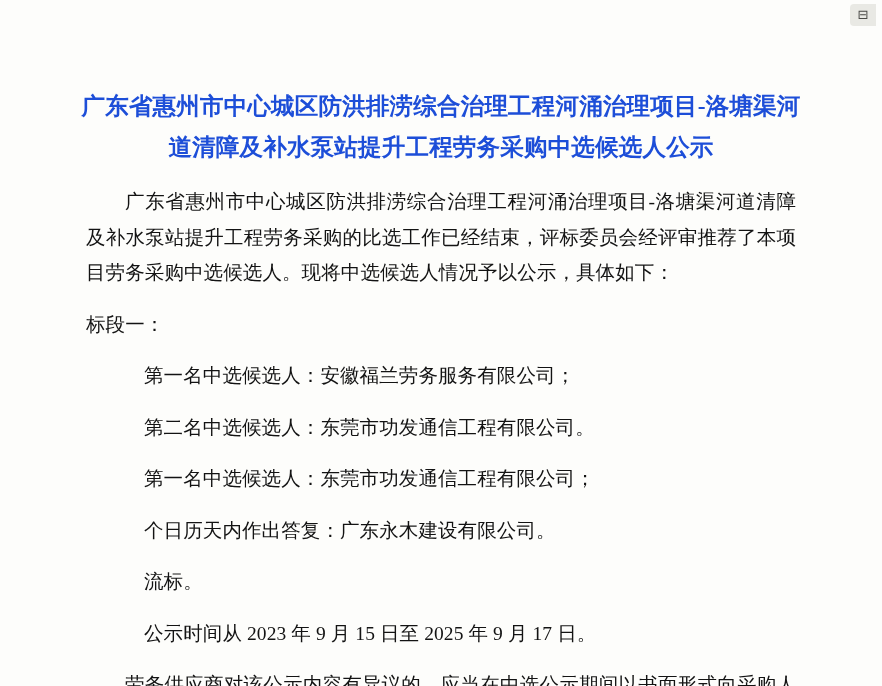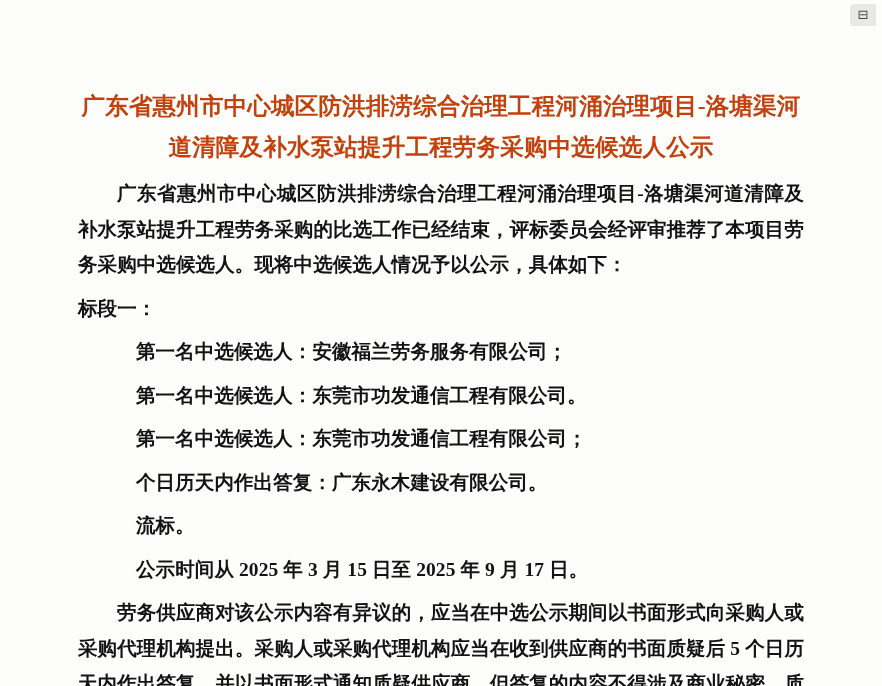--- a/index.html
+++ b/index.html
@@ -44,35 +44,34 @@
     top: 86px;
     width: 742px;
   }
   .doc-title {
     font-size: 23.5px;
     font-weight: bold;
     line-height: 41px;
     text-align: center;
     letter-spacing: 0.2px;
     margin: 0 0 6px 0;
-    color: #c2410c;
+    color: #1d4ed8;
   }
   .doc-title .line2 {
     display: block;
     text-align: center;
   }
   p.para {
     font-size: 19.5px;
     line-height: 35.5px;
-    margin: 8px;
+    margin: 16px;
     text-align: justify;
     text-justify: inter-ideograph;
     color: #131313;
     letter-spacing: 0.1px;
-    font-weight: bold;
   }
   p.indent2 {
     text-indent: 39px;
   }
   p.indent3 {
     text-indent: 58px;
   }
   p.flush {
     text-indent: 0;
   }
@@ -88,25 +87,25 @@
 
     <h1 class="doc-title">
       <span>广东省惠州市中心城区防洪排涝综合治理工程河涌治理项目-洛塘渠河</span>
       <span class="line2">道清障及补水泵站提升工程劳务采购中选候选人公示</span>
     </h1>
 
     <p class="para indent2">广东省惠州市中心城区防洪排涝综合治理工程河涌治理项目-洛塘渠河道清障及补水泵站提升工程劳务采购的比选工作已经结束，评标委员会经评审推荐了本项目劳务采购中选候选人。现将中选候选人情况予以公示，具体如下：</p>
 
     <p class="para flush">标段一：</p>
     <p class="para indent3">第一名中选候选人：安徽福兰劳务服务有限公司；</p>
-    <p class="para indent3">第一名中选候选人：东莞市功发通信工程有限公司。</p>
+    <p class="para indent3">第二名中选候选人：东莞市功发通信工程有限公司。</p>
 
     <p class="para indent3">第一名中选候选人：东莞市功发通信工程有限公司；</p>
     <p class="para indent3">个日历天内作出答复：广东永木建设有限公司。</p>
 
     <p class="para indent3">流标。</p>
 
-    <p class="para indent3">公示时间从 2025 年 3 月 15 日至 2025 年 9 月 17 日。</p>
+    <p class="para indent3">公示时间从 2023 年 9 月 15 日至 2025 年 9 月 17 日。</p>
 
     <p class="para indent2">劳务供应商对该公示内容有异议的，应当在中选公示期间以书面形式向采购人或采购代理机构提出。采购人或采购代理机构应当在收到供应商的书面质疑后 5 个日历天内作出答复，并以书面形式通知质疑供应商，但答复的内容不得涉及商业秘密。质疑供应商对采购人或采购代理机构的答复不满意或者未在规定的时间内作出答复的，可以在答复期满后 5 个日历天内向采购人的监督管理部门投诉。</p>
 
   </div>
 </div>
 
 </body></html>

